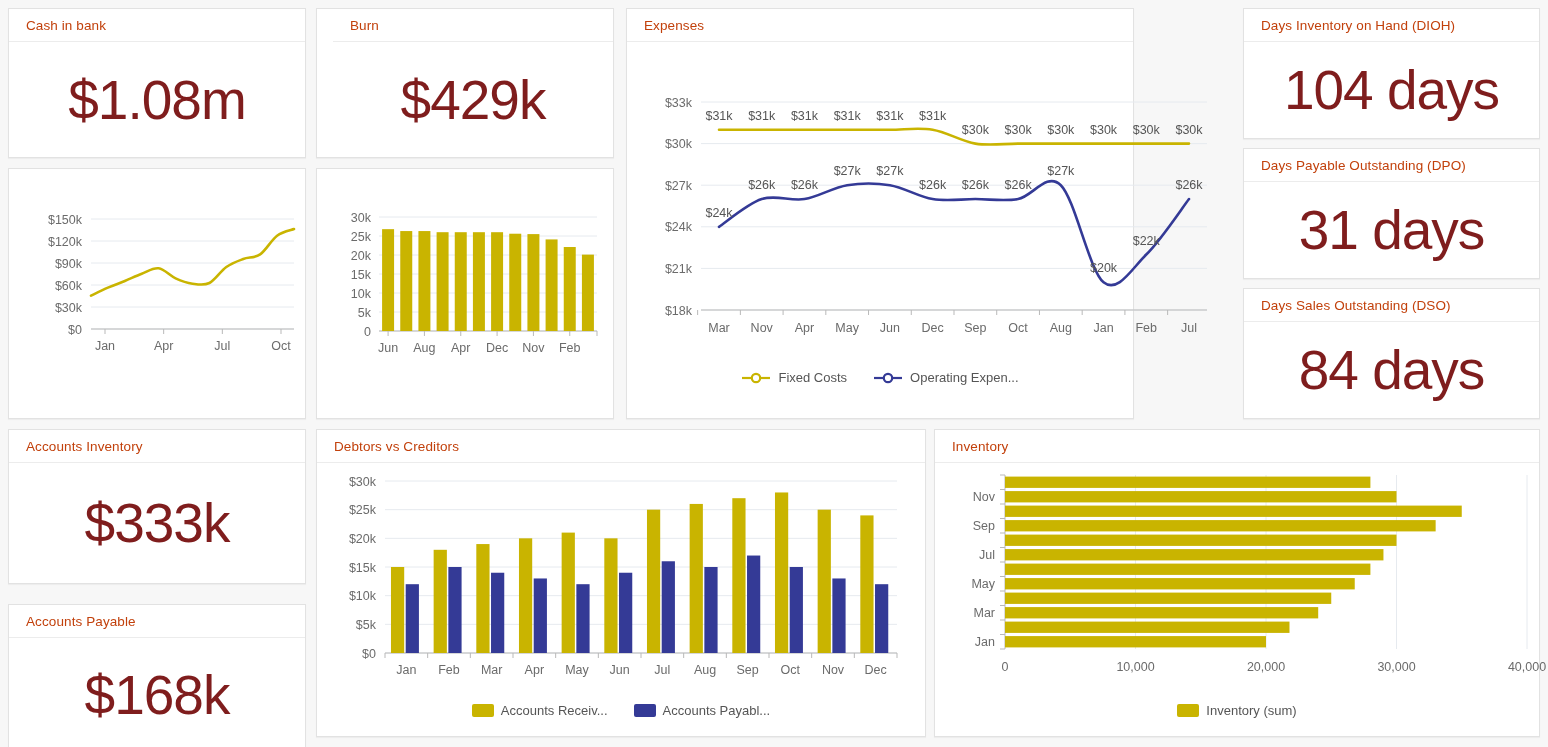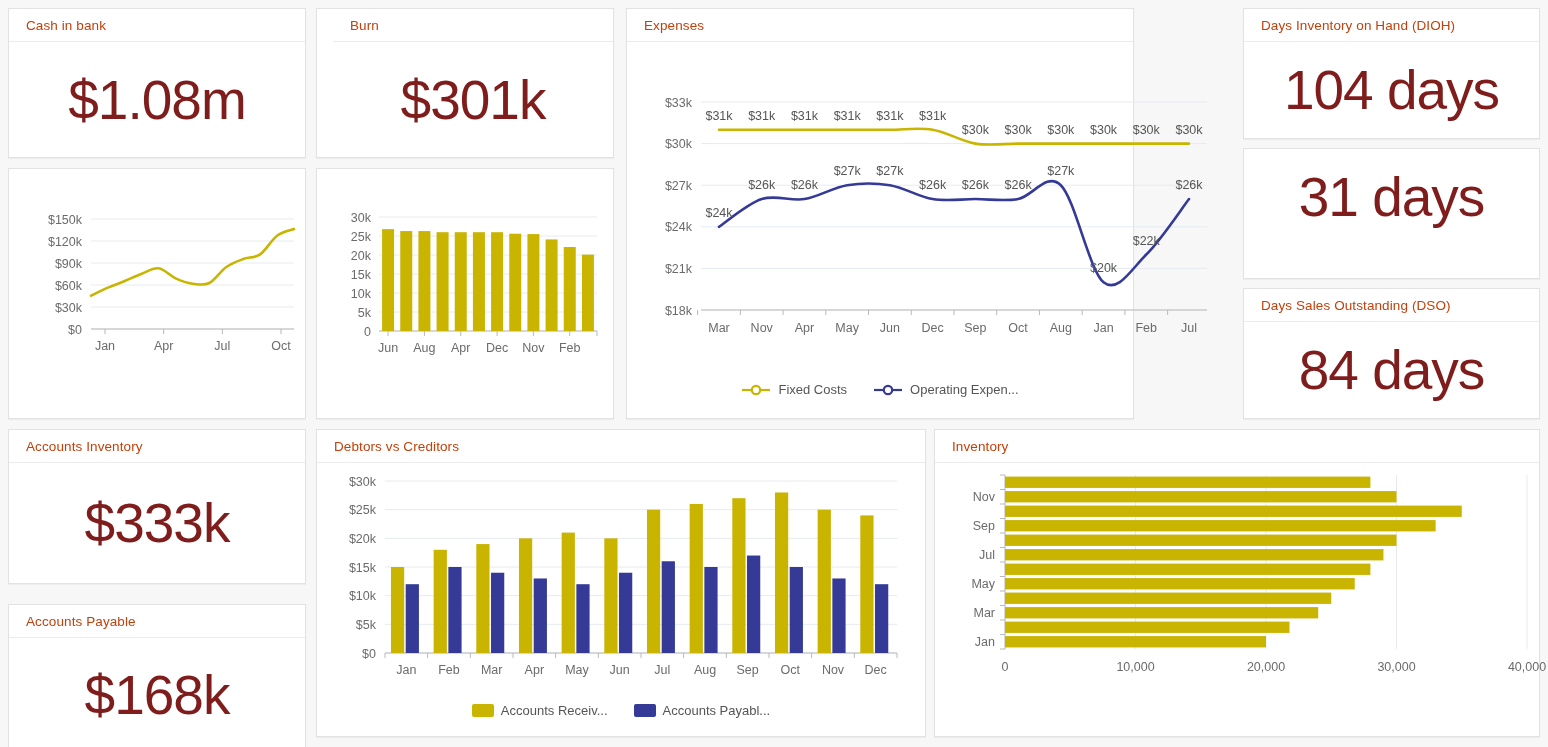--- a/index.html
+++ b/index.html
@@ -100,21 +100,21 @@
       </div>
     </div>
   </div>
 
   <div class="card" id="card-burn">
     <div class="card-head">
       <span class="card-title">Burn</span>
     </div>
     <div class="card-body">
       <div class="kpi">
-        <span class="kpi-value">$301k</span>
+        <span class="kpi-value">$429k</span>
       </div>
     </div>
   </div>
 
   <div class="card" id="card-runway">
     <div class="chart">
       <svg id="svg-cash-trend" width="296" height="249" viewBox="0 0 296 249">
           <line x1="82" y1="160" x2="285" y2="160" class="grid"></line>
           <text x="73" y="164.5" font-size="12.5" text-anchor="end" fill="#6b6b6b" font-family="&quot;Liberation Sans&quot;, sans-serif">$0</text>
           <line x1="82" y1="138" x2="285" y2="138" class="grid"></line>
@@ -252,21 +252,21 @@
             <text x="220.1818181818182" y="133.2" font-size="12.5" text-anchor="middle" fill="#555" font-family="&quot;Liberation Sans&quot;, sans-serif">$27k</text>
             <text x="262.9090909090909" y="133.2" font-size="12.5" text-anchor="middle" fill="#555" font-family="&quot;Liberation Sans&quot;, sans-serif">$27k</text>
             <text x="305.6363636363636" y="147.06666666666666" font-size="12.5" text-anchor="middle" fill="#555" font-family="&quot;Liberation Sans&quot;, sans-serif">$26k</text>
             <text x="348.3636363636364" y="147.06666666666666" font-size="12.5" text-anchor="middle" fill="#555" font-family="&quot;Liberation Sans&quot;, sans-serif">$26k</text>
             <text x="391.09090909090907" y="147.06666666666666" font-size="12.5" text-anchor="middle" fill="#555" font-family="&quot;Liberation Sans&quot;, sans-serif">$26k</text>
             <text x="433.8181818181818" y="133.2" font-size="12.5" text-anchor="middle" fill="#555" font-family="&quot;Liberation Sans&quot;, sans-serif">$27k</text>
             <text x="476.54545454545456" y="230.26666666666665" font-size="12.5" text-anchor="middle" fill="#555" font-family="&quot;Liberation Sans&quot;, sans-serif">$20k</text>
             <text x="519.2727272727273" y="202.53333333333333" font-size="12.5" text-anchor="middle" fill="#555" font-family="&quot;Liberation Sans&quot;, sans-serif">$22k</text>
             <text x="562" y="147.06666666666666" font-size="12.5" text-anchor="middle" fill="#555" font-family="&quot;Liberation Sans&quot;, sans-serif">$26k</text>
           </svg>
-        <div class="legend" id="legend-expenses" style="top:340px;align-items:center;">
+        <div class="legend" id="legend-expenses" style="top:328px;align-items:center;">
             <div class="lg-item">
               <svg width="30" height="14">
                 <line x1="1" y1="7" x2="29" y2="7" stroke="#c9b400" stroke-width="2.2"></line>
                 <circle cx="15" cy="7" r="4.2" fill="#fff" stroke="#c9b400" stroke-width="2.2"></circle>
               </svg>
               <span class="lg-txt">Fixed Costs</span>
             </div>
             <div class="lg-item">
               <svg width="30" height="14">
                 <line x1="1" y1="7" x2="29" y2="7" stroke="#343a96" stroke-width="2.2"></line>
@@ -284,20 +284,23 @@
       <span class="card-title">Days Inventory on Hand (DIOH)</span>
     </div>
     <div class="card-body">
       <div class="kpi">
         <span class="kpi-value">104 days</span>
       </div>
     </div>
   </div>
 
   <div class="card" id="card-dpo">
+    <div class="card-head">
+      <span class="card-title">Days Payable Outstanding (DPO)</span>
+    </div>
     <div class="card-body">
       <div class="kpi">
         <span class="kpi-value">31 days</span>
       </div>
     </div>
   </div>
 
   <div class="card" id="card-dso">
     <div class="card-head">
       <span class="card-title">Days Sales Outstanding (DSO)</span>
@@ -459,17 +462,23 @@
             <line x1="65" y1="157" x2="70" y2="157" class="tick"></line>
             <line x1="65" y1="171.5" x2="70" y2="171.5" class="tick"></line>
             <line x1="65" y1="186" x2="70" y2="186" class="tick"></line>
             <text x="60" y="38.25" font-size="12.5" text-anchor="end" fill="#6b6b6b" font-family="&quot;Liberation Sans&quot;, sans-serif">Nov</text>
             <text x="60" y="67.25" font-size="12.5" text-anchor="end" fill="#6b6b6b" font-family="&quot;Liberation Sans&quot;, sans-serif">Sep</text>
             <text x="60" y="96.25" font-size="12.5" text-anchor="end" fill="#6b6b6b" font-family="&quot;Liberation Sans&quot;, sans-serif">Jul</text>
             <text x="60" y="125.25" font-size="12.5" text-anchor="end" fill="#6b6b6b" font-family="&quot;Liberation Sans&quot;, sans-serif">May</text>
             <text x="60" y="154.25" font-size="12.5" text-anchor="end" fill="#6b6b6b" font-family="&quot;Liberation Sans&quot;, sans-serif">Mar</text>
             <text x="60" y="183.25" font-size="12.5" text-anchor="end" fill="#6b6b6b" font-family="&quot;Liberation Sans&quot;, sans-serif">Jan</text>
           </svg>
+        <div class="legend" id="legend-inventory" style="top:240px;">
+            <div class="lg-item">
+              <span class="sw" style="background: rgb(201, 180, 0);"></span>
+              <span class="lg-txt">Inventory (sum)</span>
+            </div>
+          </div>
       </div>
     </div>
   </div>
 
 </div>
 
 </body></html>

